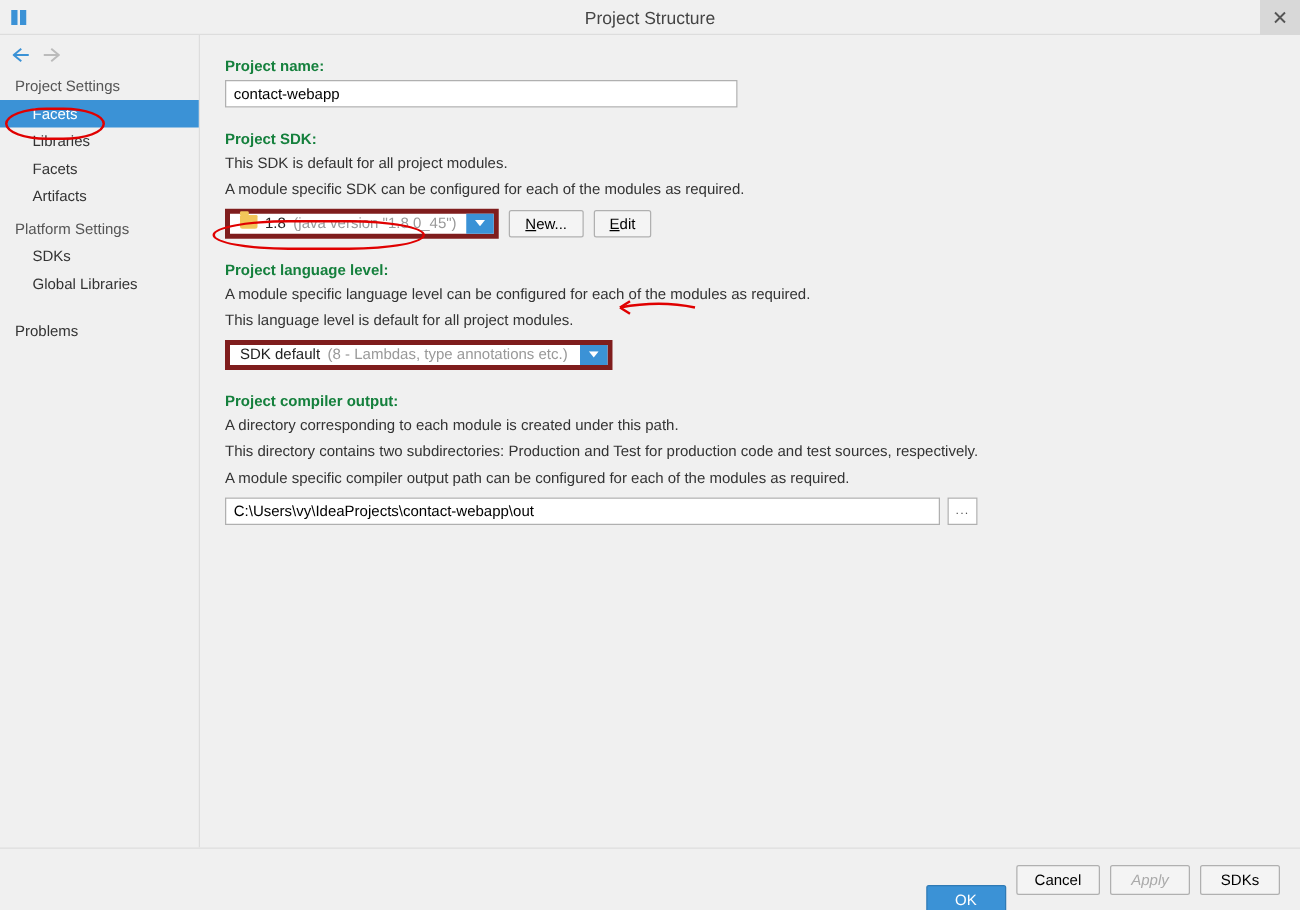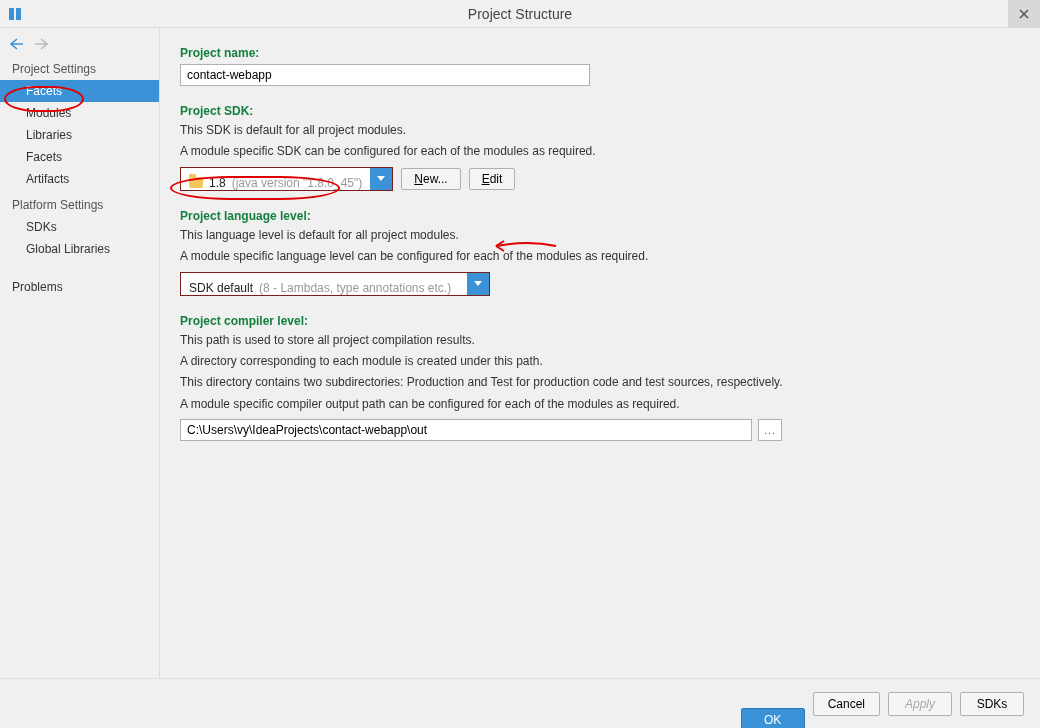--- a/index.html
+++ b/index.html
@@ -95,24 +95,24 @@
   font-size: 12px;
 }
 .descr {
   color: #333;
   line-height: 1.45;
   margin-bottom: 4px;
 }
 .row { display: flex; align-items: center; gap: 8px; margin-top: 6px; }
 .combo {
   display: flex;
-  border: 1px solid #7f1d1d;
+  border: 4px solid #7f1d1d;
   background: #fff;
   height: 24px;
-  align-items: flex-end;
+  align-items: flex-start;
 }
 .combo .combo-text {
   padding: 0 8px;
   display: flex;
   align-items: center;
   gap: 6px;
   white-space: nowrap;
 }
 .combo .combo-text .dim { color: #999; }
 .combo .combo-btn {
@@ -234,21 +234,20 @@
       </span>
       <span class="dim">
         <svg width="14" height="12" viewBox="0 0 14 12">
             <path d="M7 1 L13 6 L7 11 M13 6 H1" stroke="#bbb" stroke-width="1.6" fill="none"></path>
           </svg>
       </span>
     </div>
 
     <div class="section-hdr">Project Settings</div>
     <div class="nav-item active">Facets</div>
-    <div class="nav-item">Modules</div>
     <div class="nav-item">Libraries</div>
     <div class="nav-item">Facets</div>
     <div class="nav-item">Artifacts</div>
 
     <div class="section-hdr">Platform Settings</div>
     <div class="nav-item">SDKs</div>
     <div class="nav-item">Global Libraries</div>
 
     <div style="height:16px"></div>
     <div class="nav-item" style="padding-left:12px">Problems</div>
@@ -278,40 +277,39 @@
               </svg>
           </div>
         </div>
         <button class="btn"><u>N</u><span></span>ew...</button>
         <button class="btn"><u>E</u>dit</button>
       </div>
     </div>
 
     <div class="block">
       <div class="field-label">Project language level:</div>
+      <div class="descr">A module specific language level can be configured for each of the modules as required.</div>
       <div class="descr">This language level is default for all project modules.</div>
-      <div class="descr">A module specific language level can be configured for each of the modules as required.</div>
       <div class="row">
         <div class="combo" style="width:310px">
           <div class="combo-text" style="flex:1">
             <span>SDK default</span>
             <span class="dim">(8 - Lambdas, type annotations etc.)</span>
           </div>
           <div class="combo-btn">
             <svg width="8" height="6" viewBox="0 0 8 6">
                 <path d="M0 0 L4 5 L8 0 Z"></path>
               </svg>
           </div>
         </div>
       </div>
     </div>
 
     <div class="block">
-      <div class="field-label">Project compiler level:</div>
-      <div class="descr">This path is used to store all project compilation results.</div>
+      <div class="field-label">Project compiler output:</div>
       <div class="descr">A directory corresponding to each module is created under this path.</div>
       <div class="descr">This directory contains two subdirectories: Production and Test for production code and test sources, respectively.</div>
       <div class="descr">A module specific compiler output path can be configured for each of the modules as required.</div>
       <div class="compiler-row">
         <input class="text-input" style="width: 572px;" value="C:\Users\vy\IdeaProjects\contact-webapp\out">
         <div class="browse-btn">...</div>
       </div>
     </div>
 
   </div>

